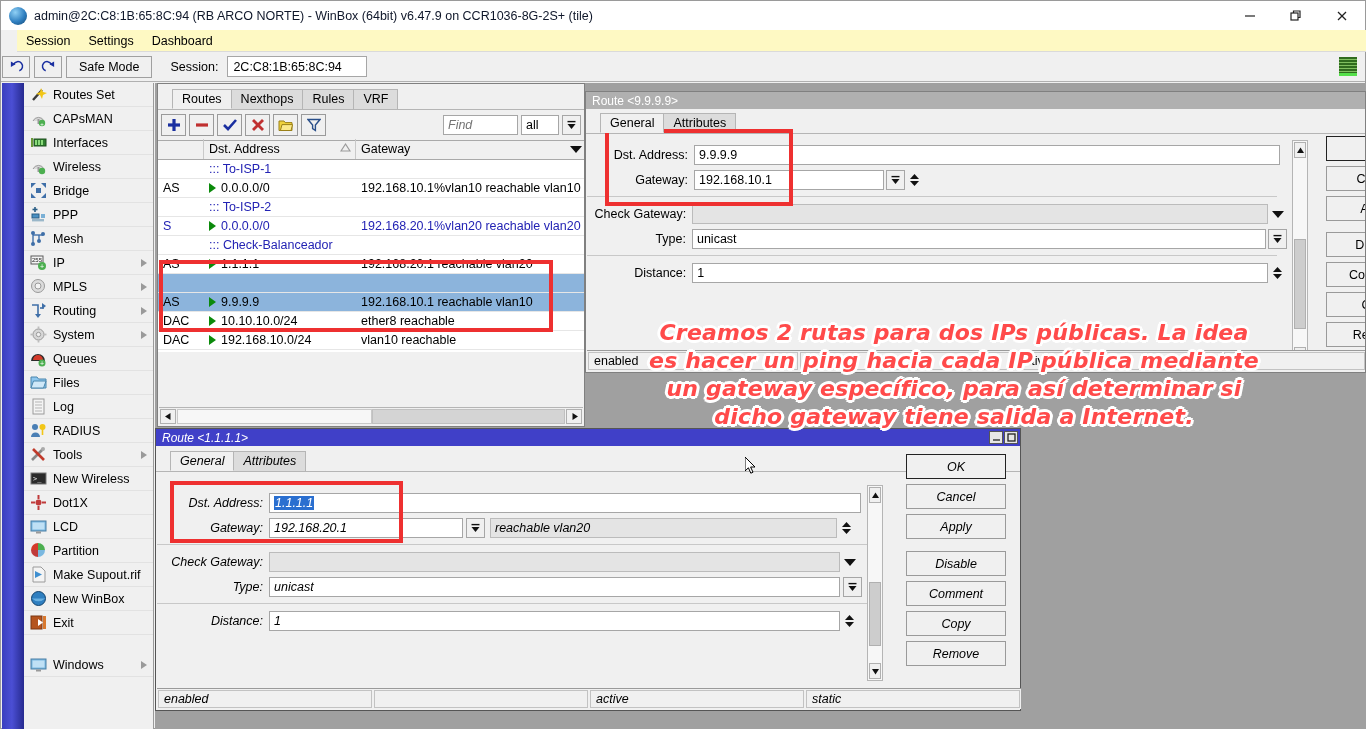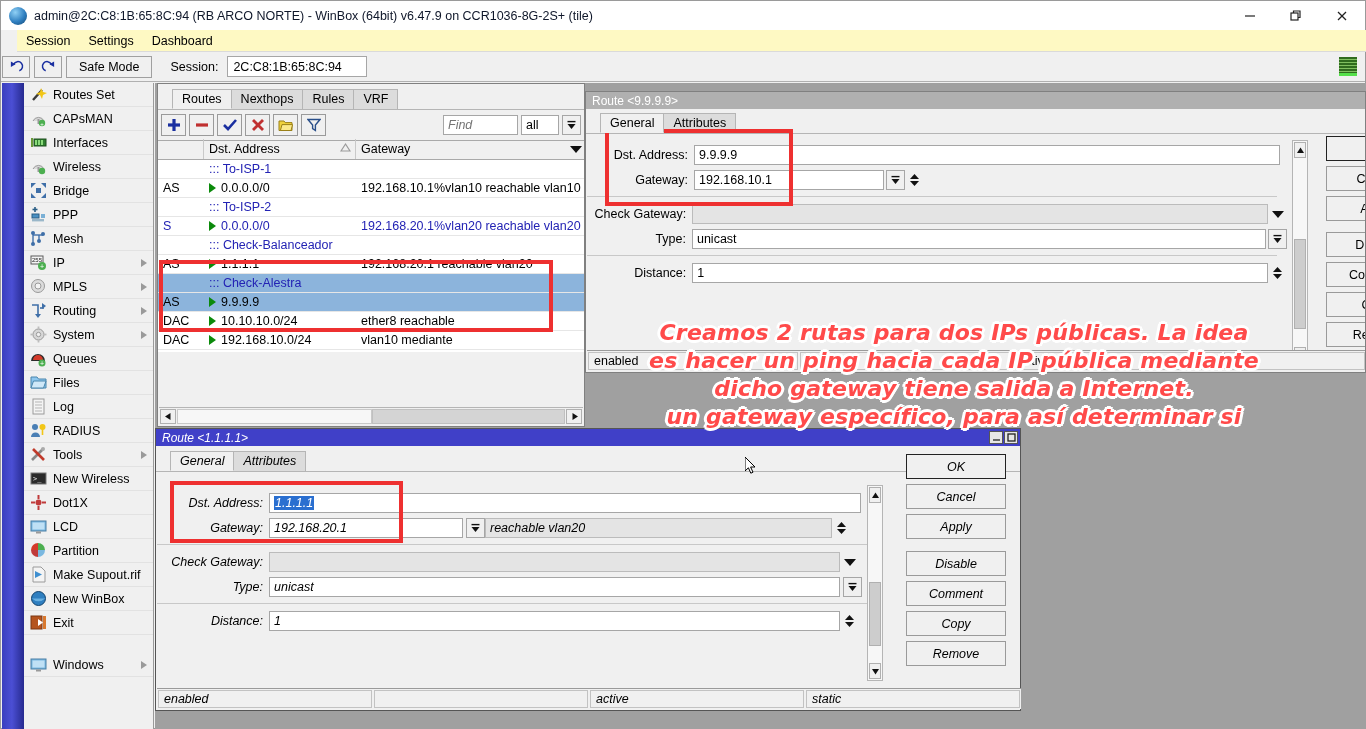--- a/index.html
+++ b/index.html
@@ -653,44 +653,44 @@
       <div class="trow">
         <div class="tc" style="width:46px;">AS</div>
         <div class="tc" style="width:152px;">
             <span class="flag-tri"></span>
             <span>1.1.1.1</span>
           </div>
         <div class="tc" style="flex:1;">192.168.20.1 reachable vlan20</div>
       </div>
       <div class="trow sel comment">
         <div class="tc" style="width:46px;"></div>
-        <div class="tc" style="flex:1;">::: Check-Alestra</div>
       </div>
       <div class="trow sel">
         <div class="tc" style="width:46px;">AS</div>
         <div class="tc" style="width:152px;">
             <span class="flag-tri"></span>
             <span>9.9.9.9</span>
           </div>
+        <div class="tc" style="flex:1;">192.168.10.1 reachable vlan10</div>
       </div>
       <div class="trow">
         <div class="tc" style="width:46px;">DAC</div>
         <div class="tc" style="width:152px;">
             <span class="flag-tri"></span>
             <span>10.10.10.0/24</span>
           </div>
         <div class="tc" style="flex:1;">ether8 reachable</div>
       </div>
       <div class="trow">
         <div class="tc" style="width:46px;">DAC</div>
         <div class="tc" style="width:152px;">
             <span class="flag-tri"></span>
             <span>192.168.10.0/24</span>
           </div>
-        <div class="tc" style="flex:1;">vlan10 mediante</div>
+        <div class="tc" style="flex:1;">vlan10 reachable</div>
       </div>
       <div class="trow">
         <div class="tc" style="width:46px;">DAC</div>
         <div class="tc" style="width:152px;"></div>
         <div class="tc" style="flex:1;">vlan20 reachable</div>
       </div>
     </div>
 
     <div style="position:absolute; left:1px; bottom:1px; width:424px; height:18px; background:#f0f0f0; border-top:1px solid #b5b5b5; display:flex; align-items:center;">
       <div style="width:16px;height:15px;border:1px solid #b0b0b0;background:#f0f0f0;display:flex;align-items:center;justify-content:center;margin:1px;">
@@ -848,21 +848,21 @@
 
       <div class="frow">
         <div class="flabel" style="width:112px;">Gateway:</div>
         <div class="finput" style="width:194px;">192.168.20.1</div>
         <div class="arrow-btn" style="margin-left:3px;">
           <svg width="11" height="11" viewBox="0 0 11 11">
               <polygon points="1.5,4 9.5,4 5.5,9" fill="#111"></polygon>
               <line x1="1.5" y1="1.6" x2="9.5" y2="1.6" stroke="#111" stroke-width="1.4"></line>
             </svg>
         </div>
-        <div class="finput disabled" style="width:347px; ">reachable vlan20</div>
+        <div class="finput disabled" style="width:347px; margin-left:5px;">reachable vlan20</div>
         <div class="plain-arrow">
           <svg width="11" height="14" viewBox="0 0 11 14">
               <polygon points="5.5,1 10,6 1,6" fill="#111"></polygon>
               <polygon points="5.5,13 10,8 1,8" fill="#111"></polygon>
             </svg>
         </div>
       </div>
 
       <div class="fsep" style="width:710px;"></div>
 
@@ -935,22 +935,22 @@
     </div>
   </div>
 
   <div class="redbox" style="left:169px; top:480px; width:233px; height:62px;"></div>
 
   <div class="redbox" style="left:158px; top:259px; width:394px; height:72px;"></div>
 
   <div id="caption">
     <div>Creamos 2 rutas para dos IPs públicas. La idea</div>
     <div>es hacer un ping hacia cada IP pública mediante</div>
+    <div>un gateway específico, para así determinar si</div>
     <div>dicho gateway tiene salida a Internet.</div>
-    <div>un gateway específico, para así determinar si</div>
   </div>
 
   <svg id="cursor" viewBox="0 0 12 18">
     <polygon points="0,0 0,14 3.4,10.8 5.8,16.2 8,15.2 5.6,10 10,10" fill="#fff" stroke="#000" stroke-width="1"></polygon>
   </svg>
 
   <div id="desktop-bottom"></div>
 </div>
 
 </body></html>

